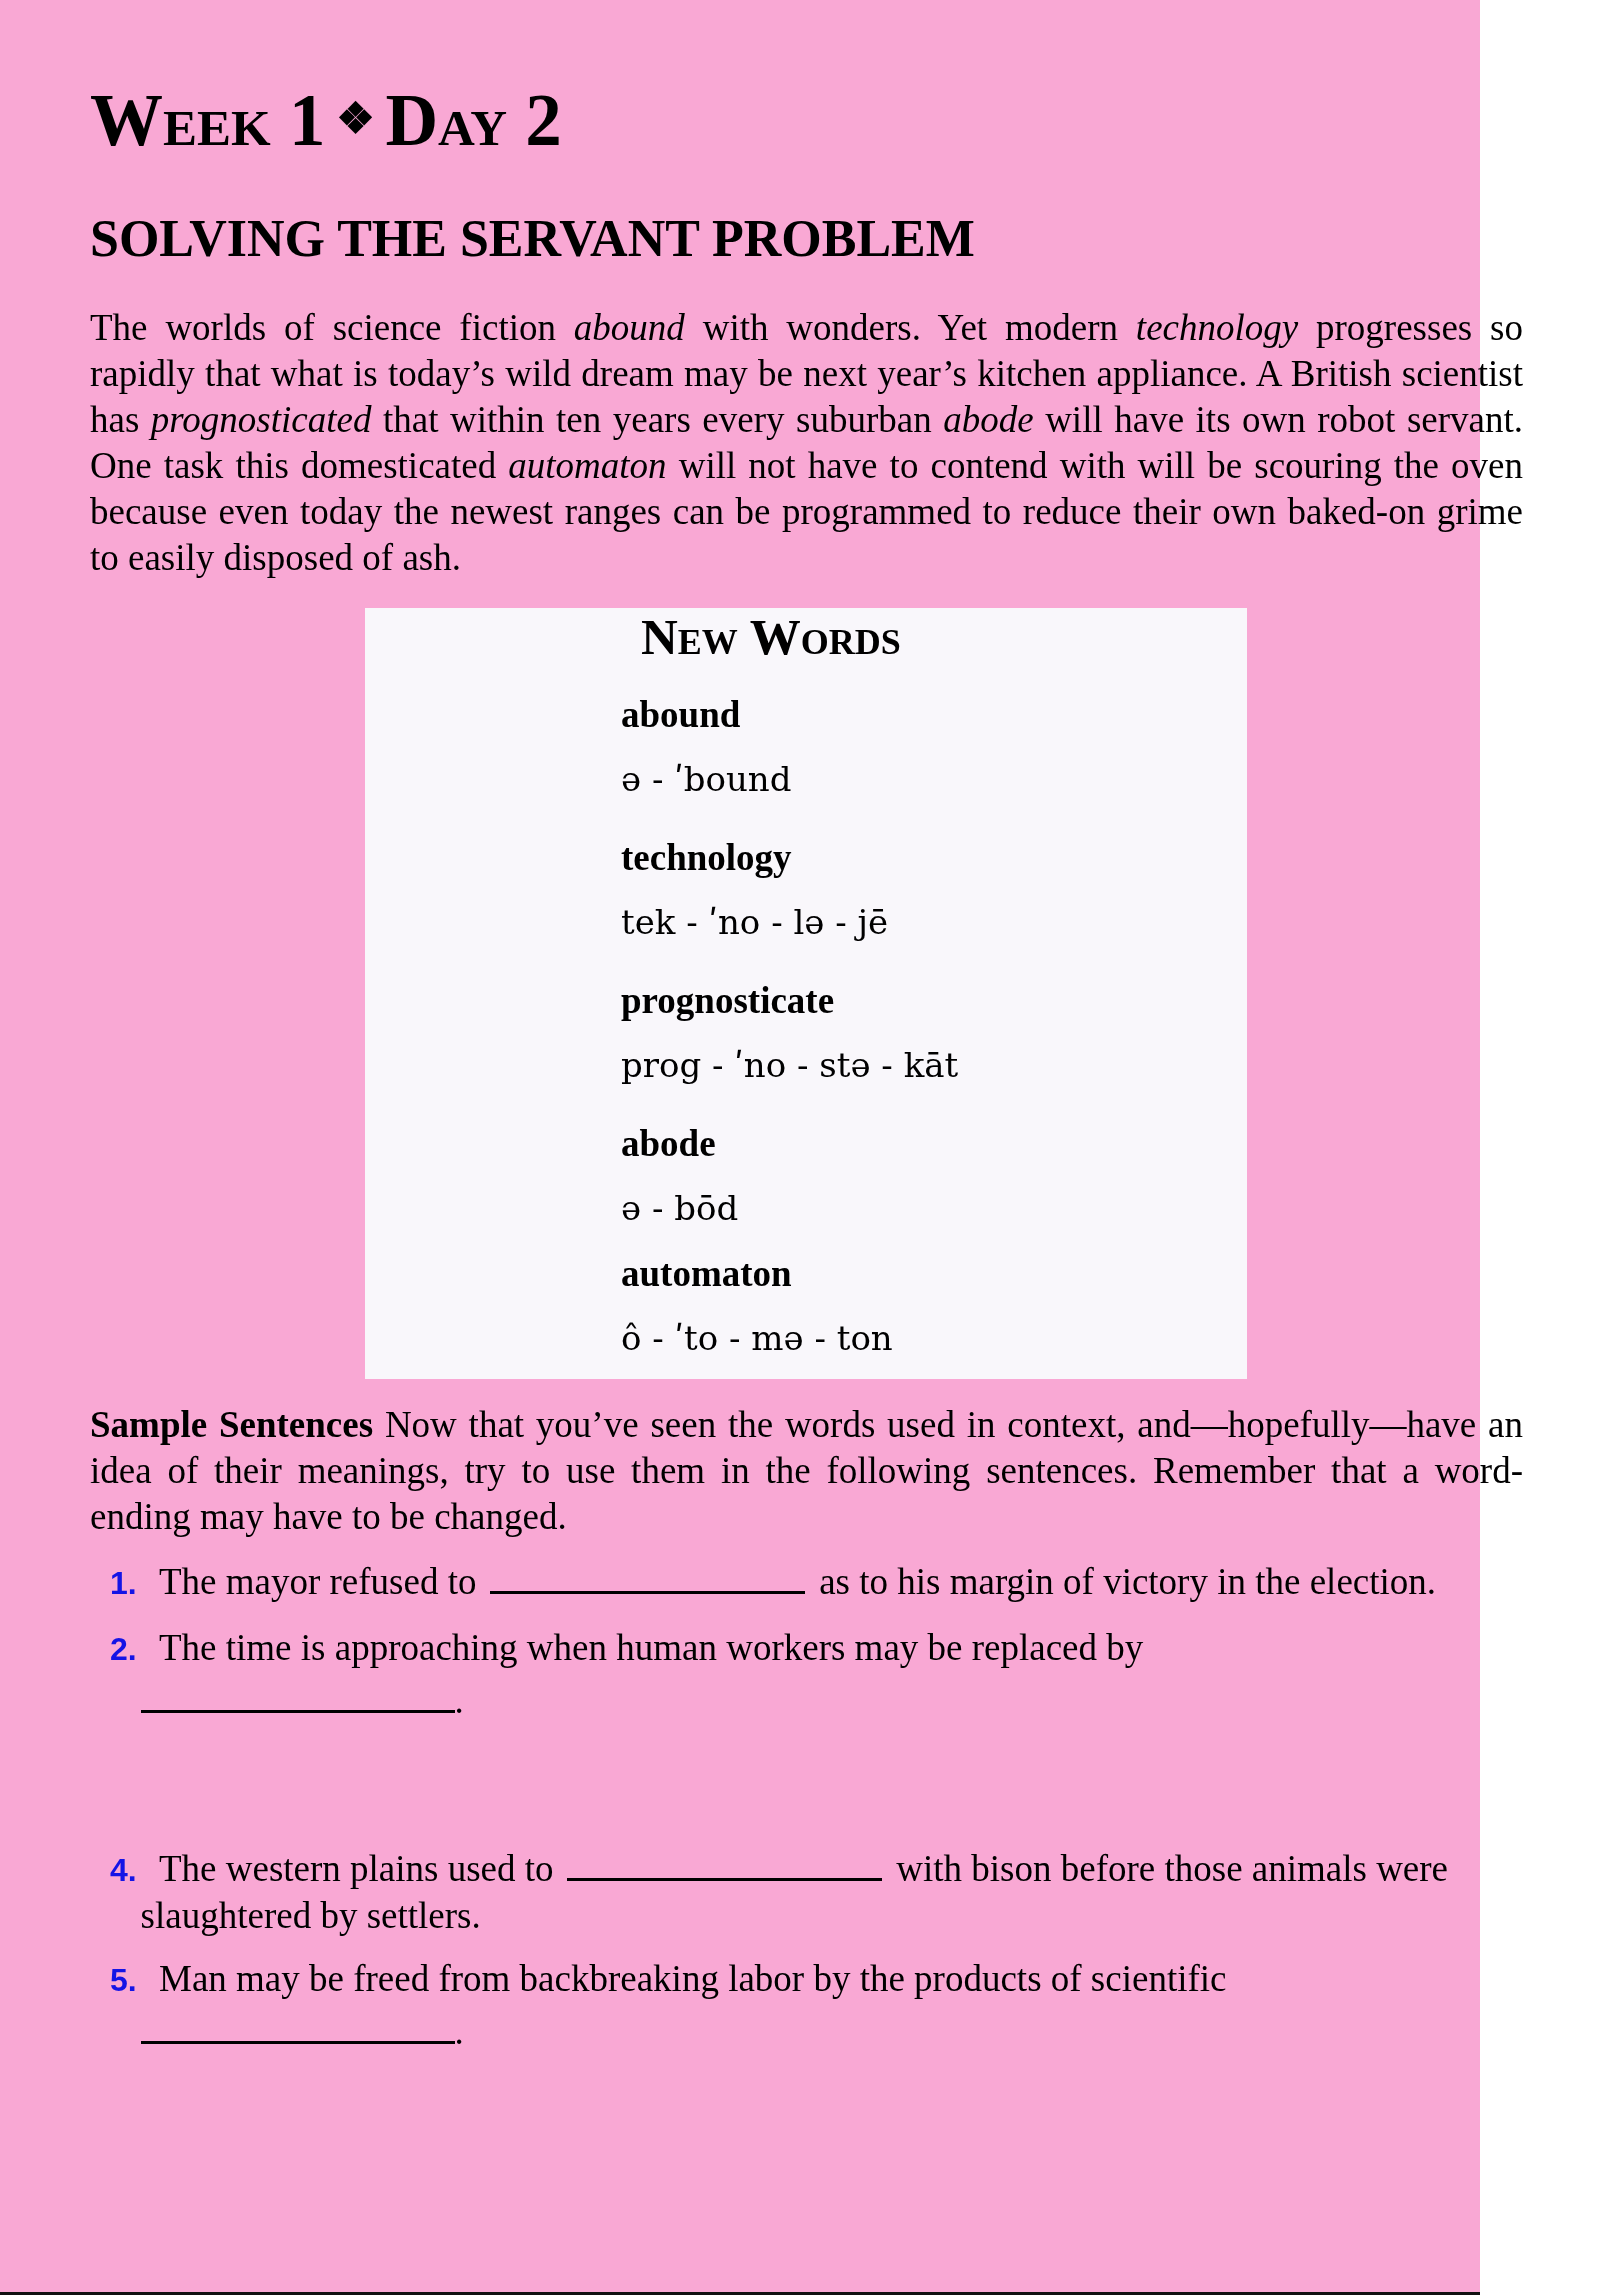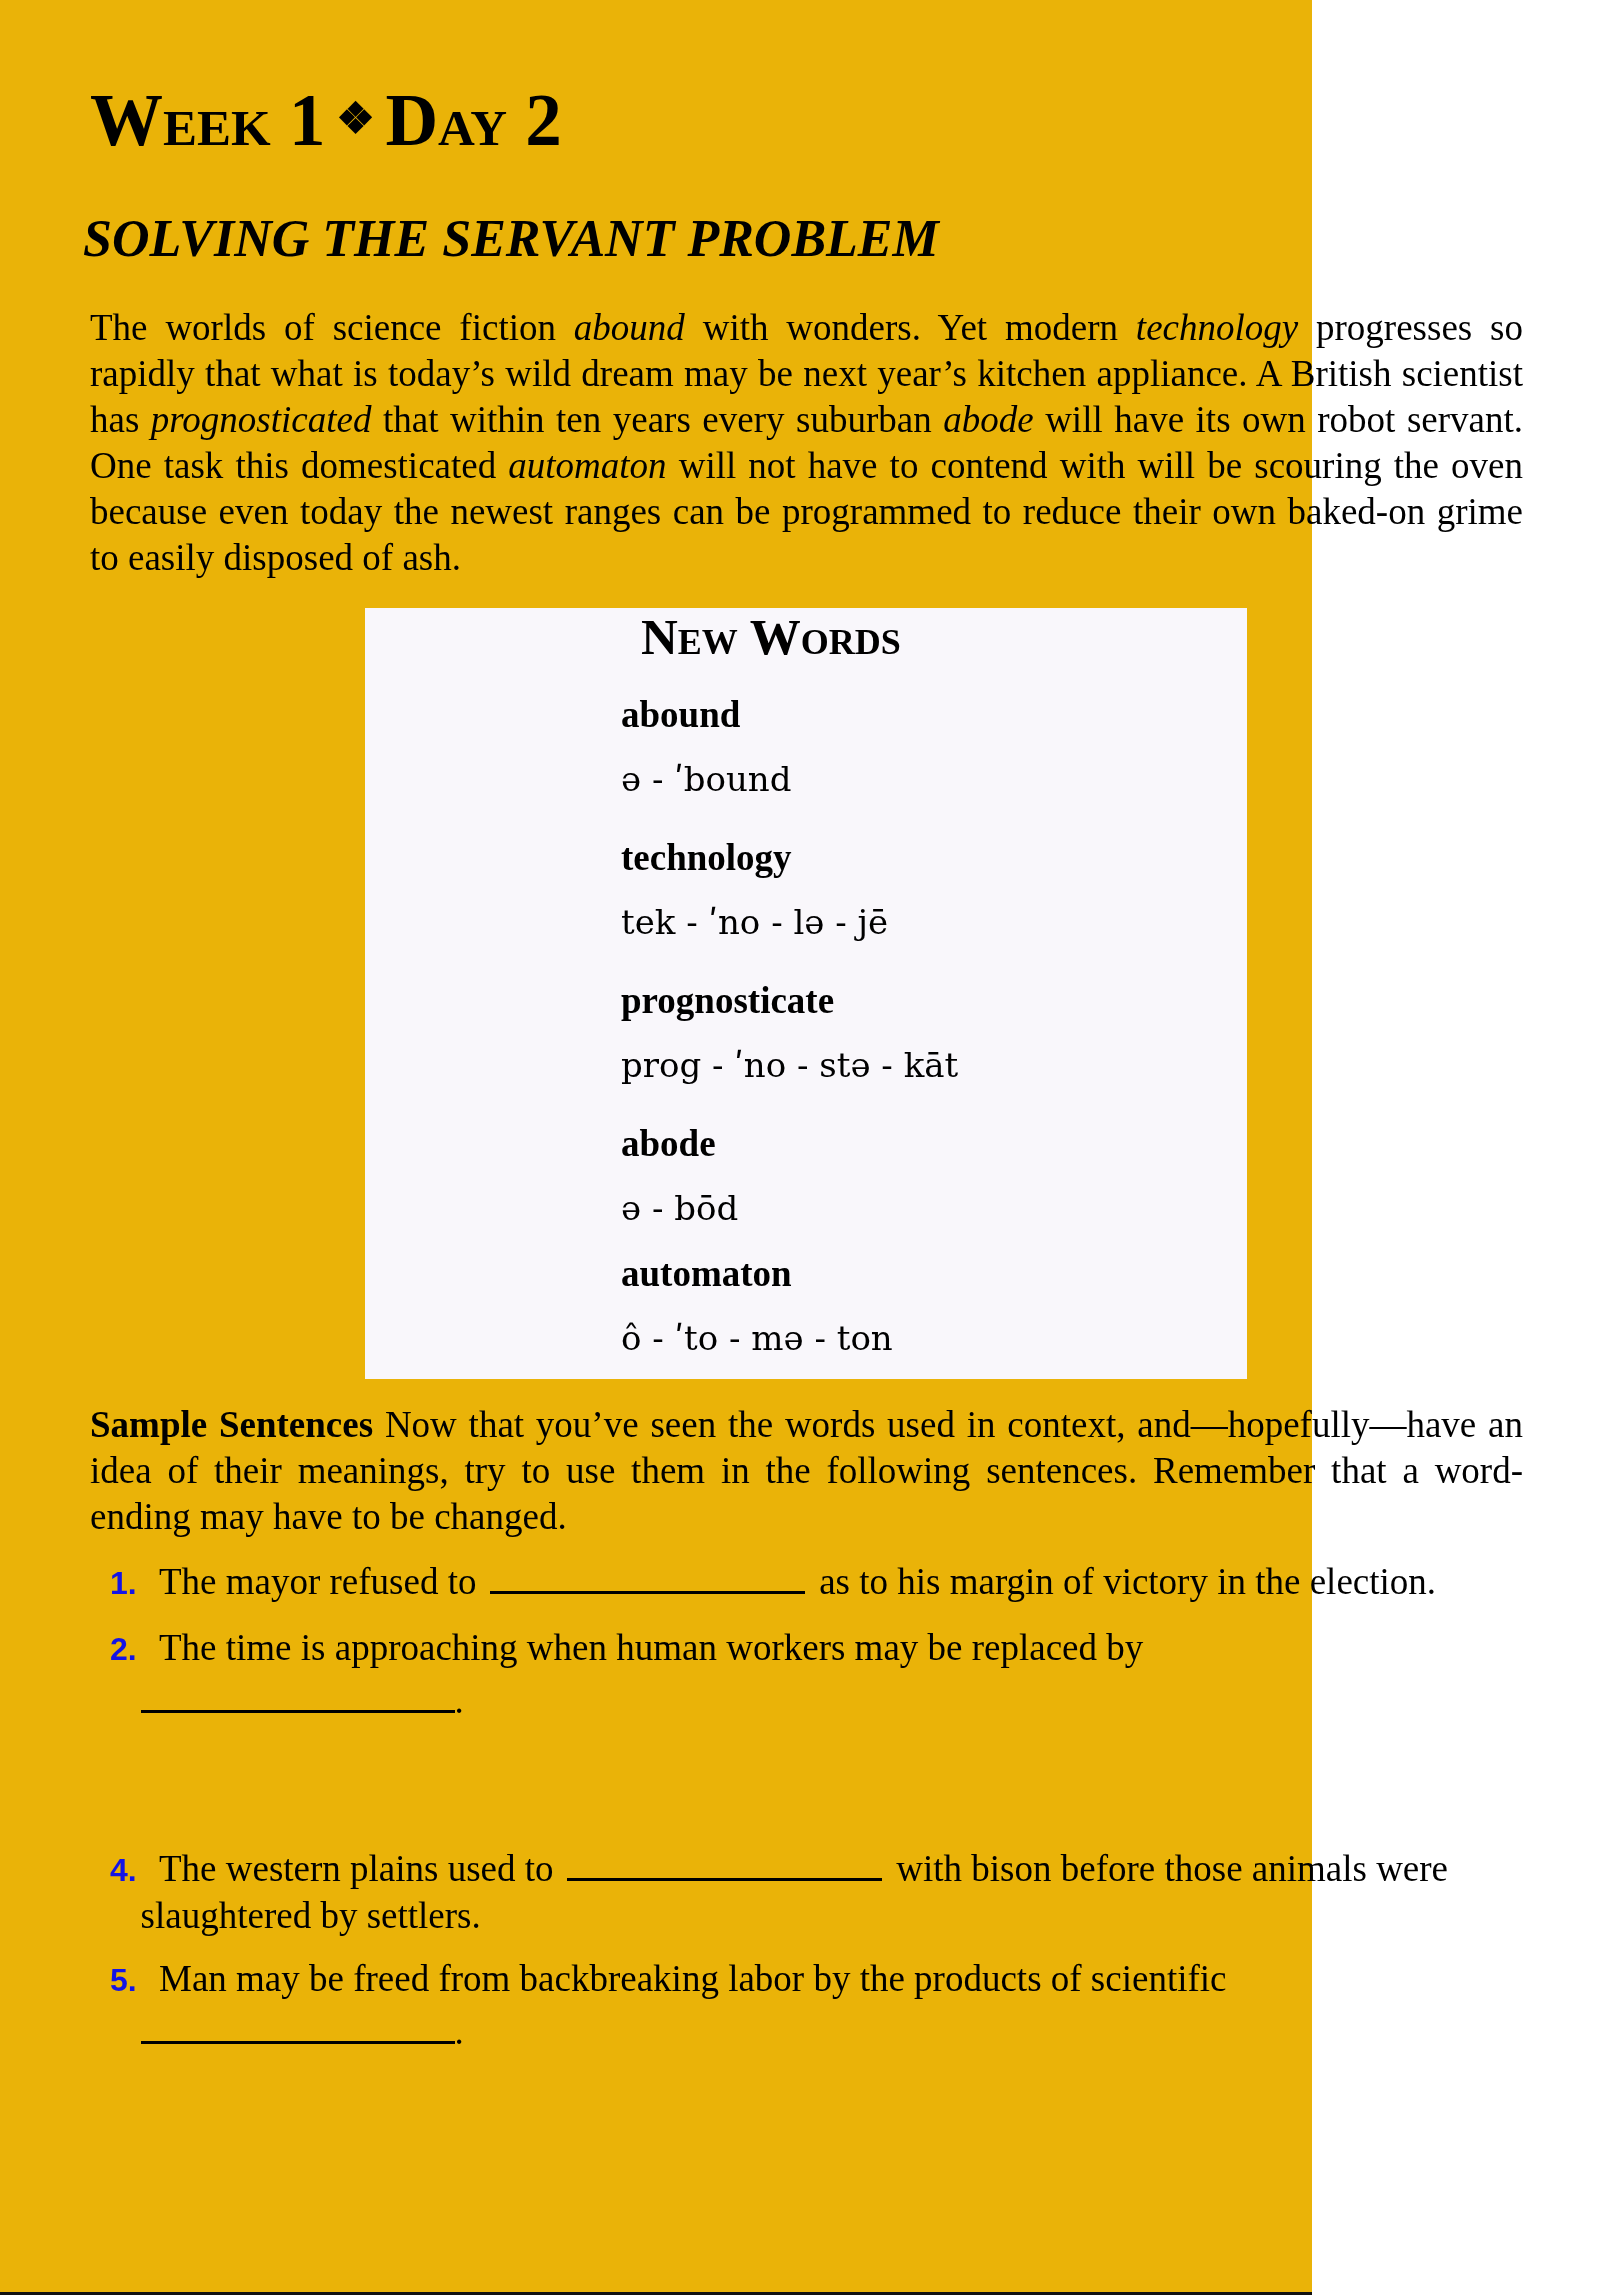--- a/index.html
+++ b/index.html
@@ -11,22 +11,22 @@
       width: 1612px;
       height: 2295px;
       position: relative;
       overflow: hidden;
       font-family: "Liberation Serif", "DejaVu Serif", serif;
       color: #000;
     }
     .page {
       position: absolute;
       left: 0; top: 0;
-      width: 1312px; height: 2295px;
-      background: #eab308;
+      width: 1480px; height: 2295px;
+      background: #f9a8d4;
     }
     .bottom-rule {
       position: absolute;
       left: 0; right: 0;
       top: 2292px;
       height: 3.1px;
       background: #111;
     }
 
     
@@ -43,27 +43,26 @@
     }
     .week-day .sep {
       display: inline-block;
       font-size: 43px;
       vertical-align: 12.2px;
       margin: 0 10.7px;
     }
 
     .lesson-title {
       position: absolute;
-      left: 83px;
+      left: 90px;
       top: 213px;
       font-size: 52px;
       font-weight: bold;
       line-height: 1;
       white-space: nowrap;
-      font-style: italic;
     }
 
     .intro {
       position: absolute;
       left: 90px;
       top: 305px;
       width: 1433px;
       font-size: 37px;
       line-height: 46px;
       text-align: justify;

